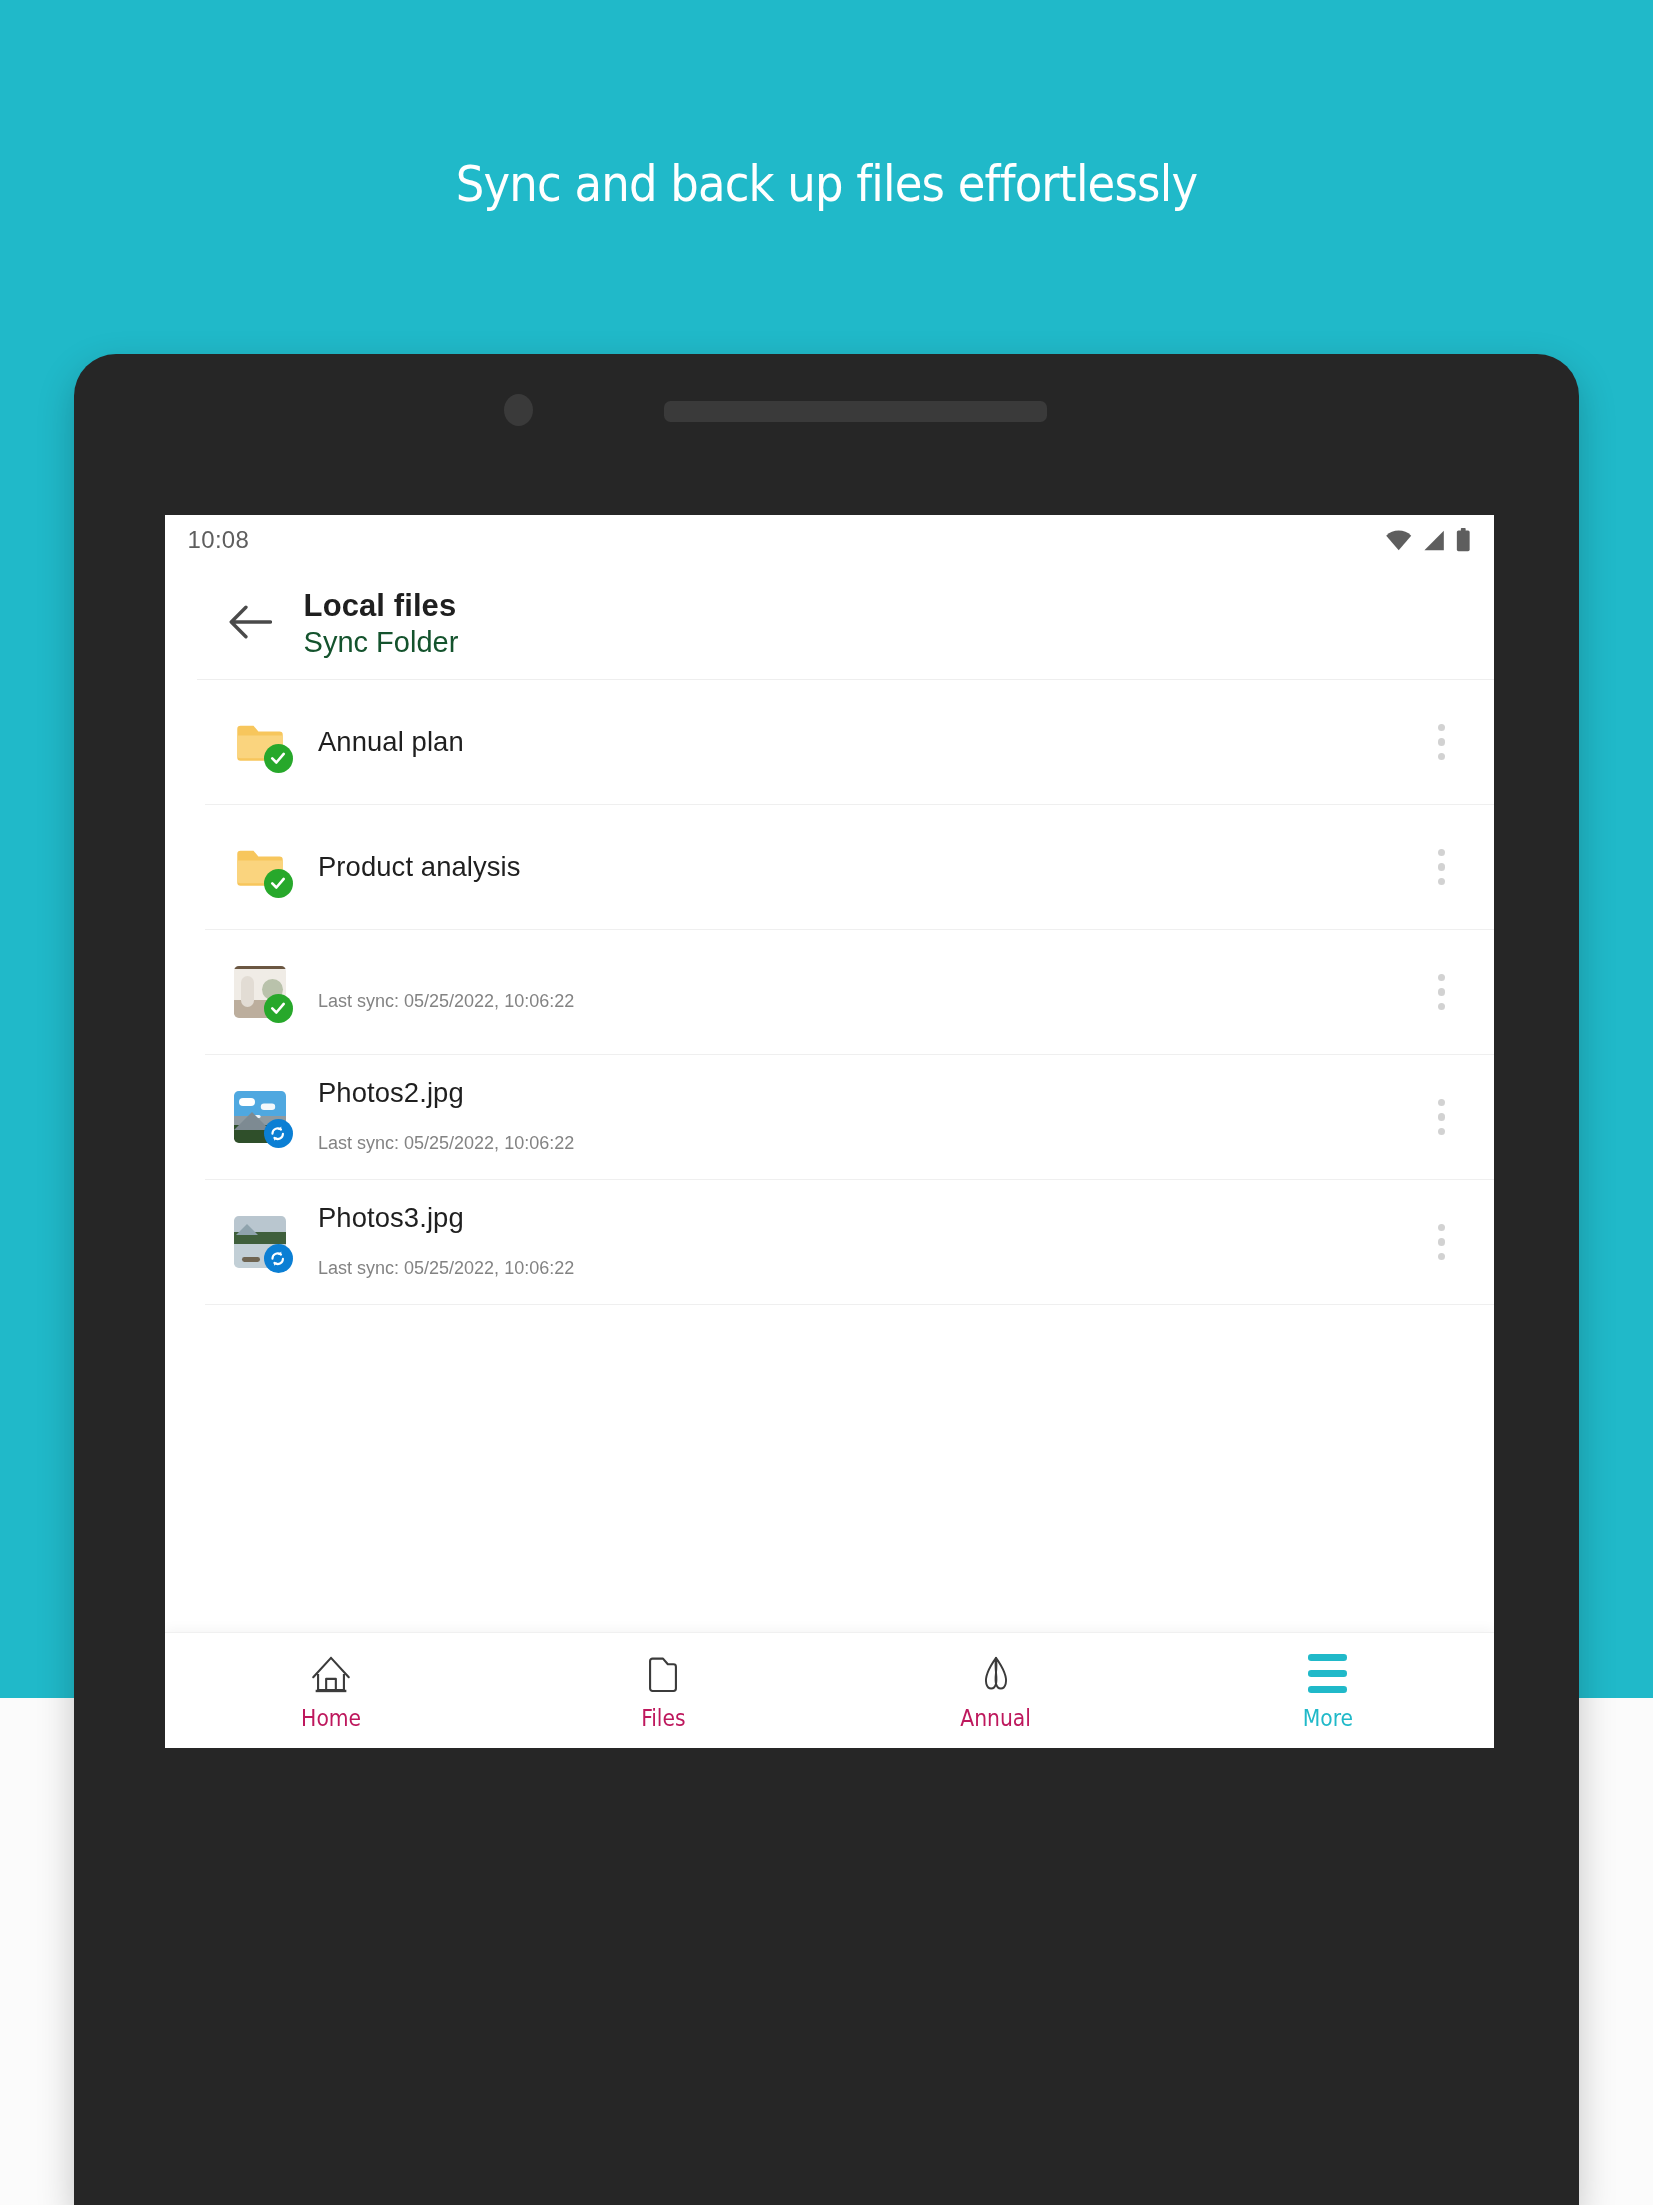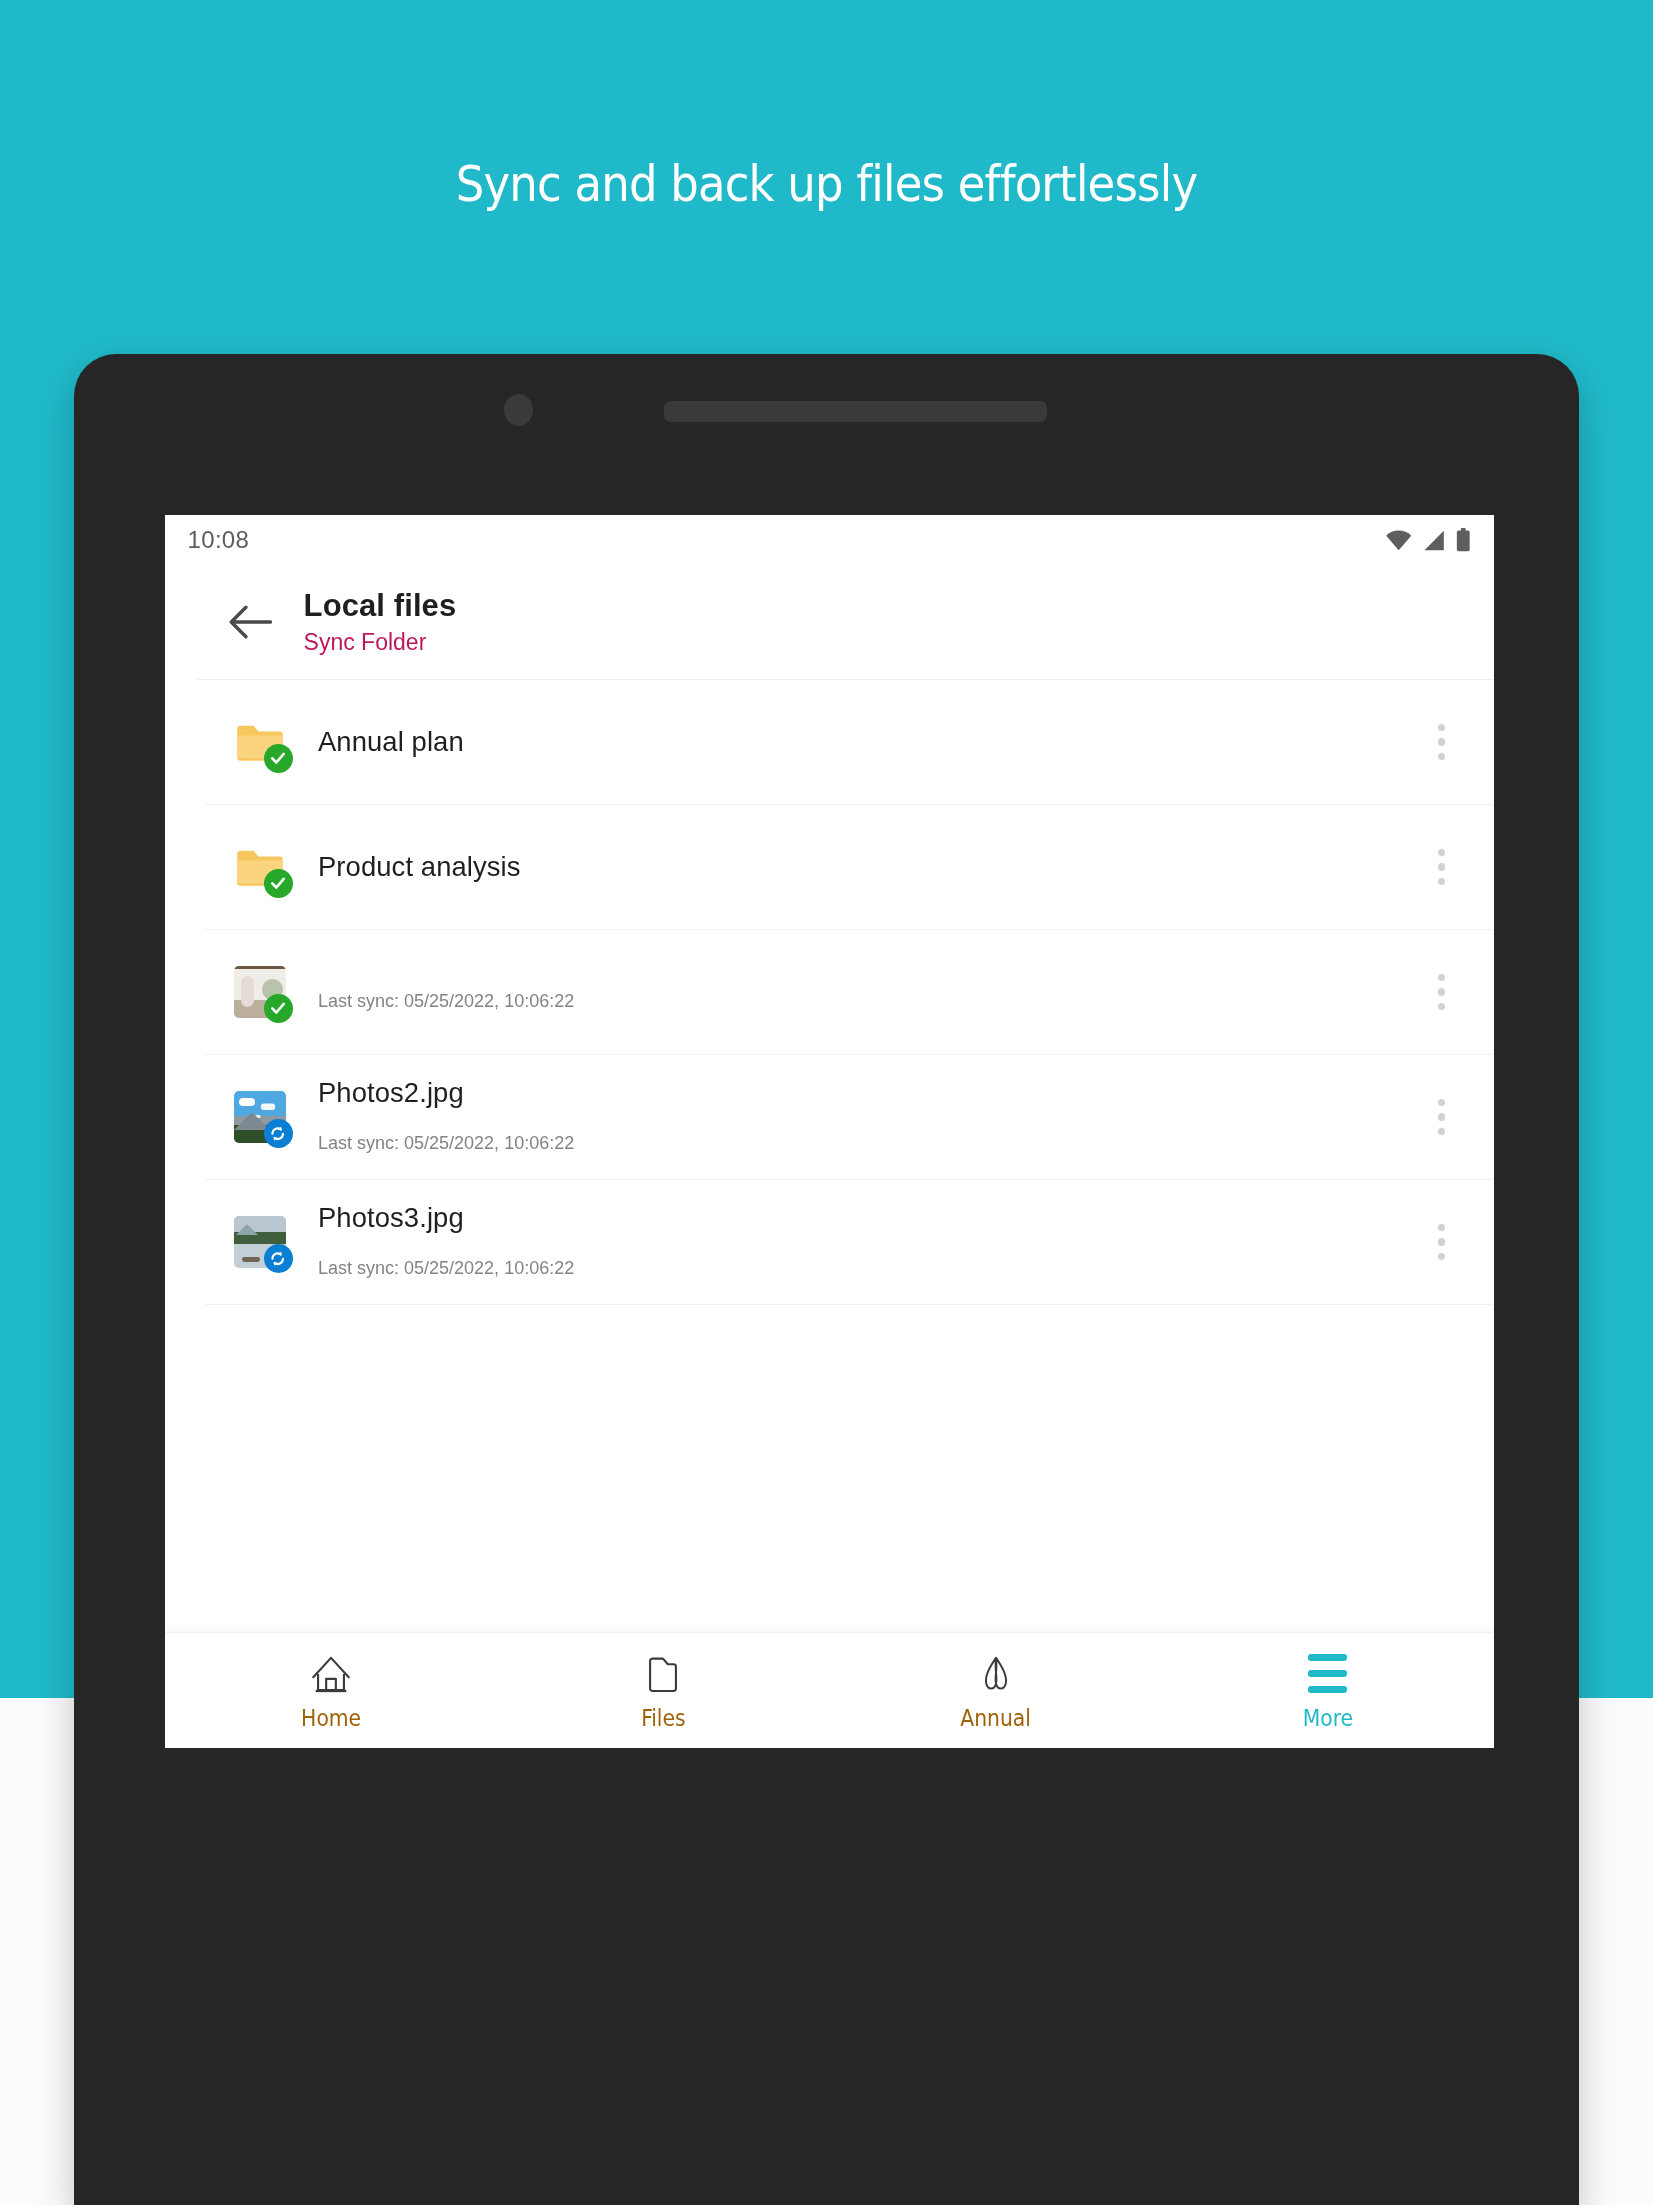--- a/index.html
+++ b/index.html
@@ -137,22 +137,22 @@
     justify-content: center;
   }
   #app-bar-title {
     font-size: 31px;
     color: #1f1f1f;
     font-weight: 700;
     line-height: 37px;
     letter-spacing: 0.1px;
   }
   #app-bar-subtitle {
-    font-size: 23px;
-    color: #be185d;
+    font-size: 29px;
+    color: #14532d;
     line-height: 29px;
     margin-top: 3.2px;
   }
 
   
   #file-list {
     background: #ffffff;
     padding-left: 40px;
   }
   .list-row {
@@ -324,21 +324,21 @@
   .nav-icon {
     height: 45px;
     display: flex;
     align-items: center;
     justify-content: center;
   }
   .nav-label {
     margin-top: 9px;
     font-size: 22.6px;
     line-height: 27.4px;
-    color: #a16207;
+    color: #be185d;
     font-family: "Liberation Sans Narrow", "DejaVu Sans Condensed", "Liberation Sans", sans-serif;
   }
   .nav-item.active .nav-label { color: #20b9c9; }
 
   .hamburger { display: flex; flex-direction: column; gap: 9px; }
   .hamburger span {
     display: block;
     width: 39px;
     height: 7.3px;
     border-radius: 3.2px;

